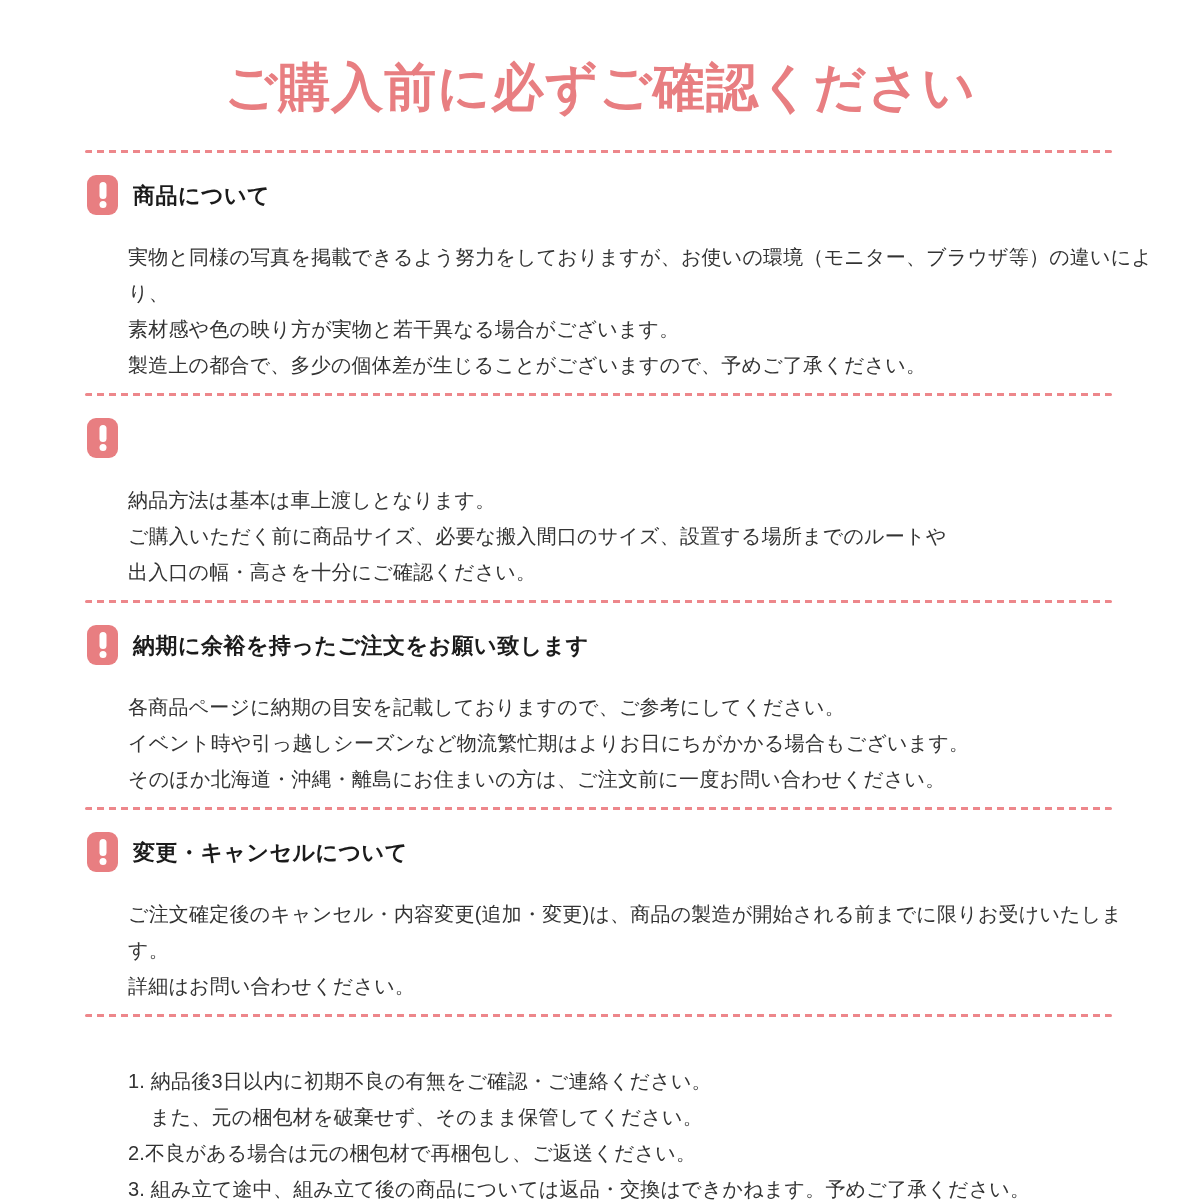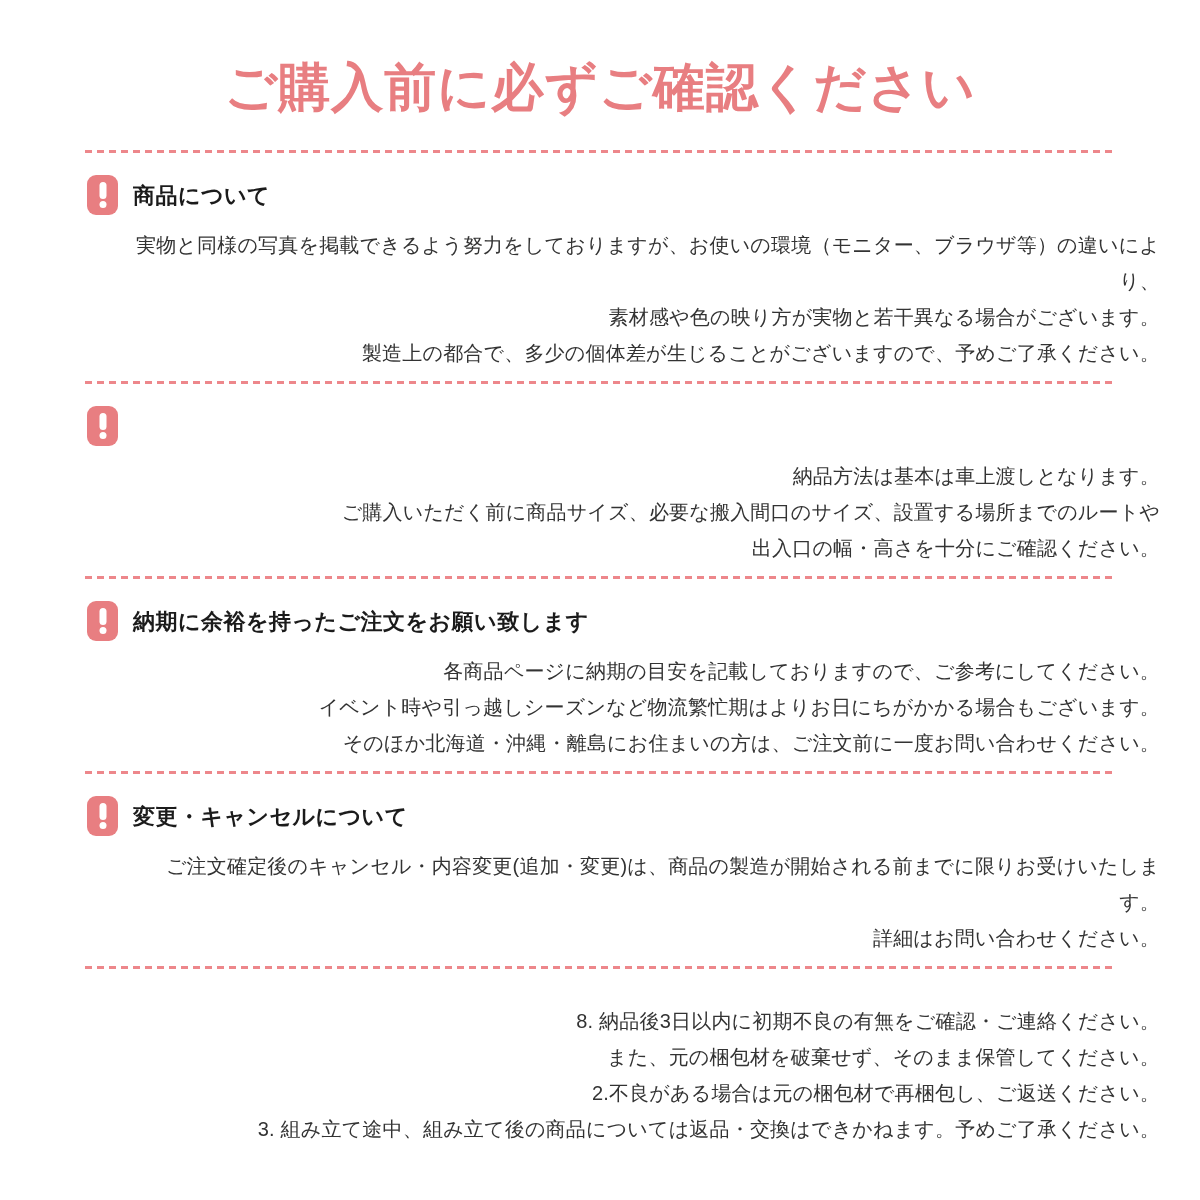--- a/index.html
+++ b/index.html
@@ -1,21 +1,21 @@
 <!DOCTYPE html>
 <html lang="ja" style="--accent: #e87e81; --separator: #ed878b; --heading: #1b1b1b; --body: #333333;"><head>
 <meta charset="utf-8">
 <style>
   :root {
     --accent: #e87e81;
     --separator: #ed878b;
     --heading: #1b1b1b;
     --body: #333333;
   }
-  * { margin: 0; padding: 0; box-sizing: border-box; }
+  * { margin: 0; padding: 0; box-sizing: border-box; border-radius: 28px; }
   html, body { background: #ffffff; }
   body {
     width: 1200px;
     height: 1200px;
     font-family: "Liberation Sans", "DejaVu Sans", sans-serif;
     overflow: hidden;
   }
   .page { width: 1200px; height: 1200px; background: #ffffff; }
 
   .page-title {
@@ -76,26 +76,25 @@
   }
   .section-heading {
     font-size: 22px;
     font-weight: bold;
     color: var(--heading);
     letter-spacing: 0.5px;
     line-height: 1.15;
   }
 
   .section-body {
-    margin: 12px 40px 0 128px;
+    margin: 24px 40px 0 128px;
     font-size: 20px;
     line-height: 36px;
     color: var(--body);
     letter-spacing: 0.2px;
-    text-align: right;
   }
   .section-body p { margin: 0; }
   .section-body p.indent { padding-left: 22px; }
 </style>
 </head>
 <body>
 
 <div class="page">
 
   <h1 class="page-title">ご購入前に必ずご確認ください</h1>
@@ -151,20 +150,20 @@
     <div class="section-body">
       <p>ご注文確定後のキャンセル・内容変更(追加・変更)は、商品の製造が開始される前までに限りお受けいたします。</p>
       <p>詳細はお問い合わせください。</p>
     </div>
   </section>
 
   <div class="sep"></div>
 
   <section class="notice-section">
     <div class="section-body">
-      <p>8. 納品後3日以内に初期不良の有無をご確認・ご連絡ください。</p>
+      <p>1. 納品後3日以内に初期不良の有無をご確認・ご連絡ください。</p>
       <p class="indent">また、元の梱包材を破棄せず、そのまま保管してください。</p>
       <p>2.不良がある場合は元の梱包材で再梱包し、ご返送ください。</p>
       <p>3. 組み立て途中、組み立て後の商品については返品・交換はできかねます。予めご了承ください。</p>
     </div>
   </section>
 
 </div>
 
 </body></html>

